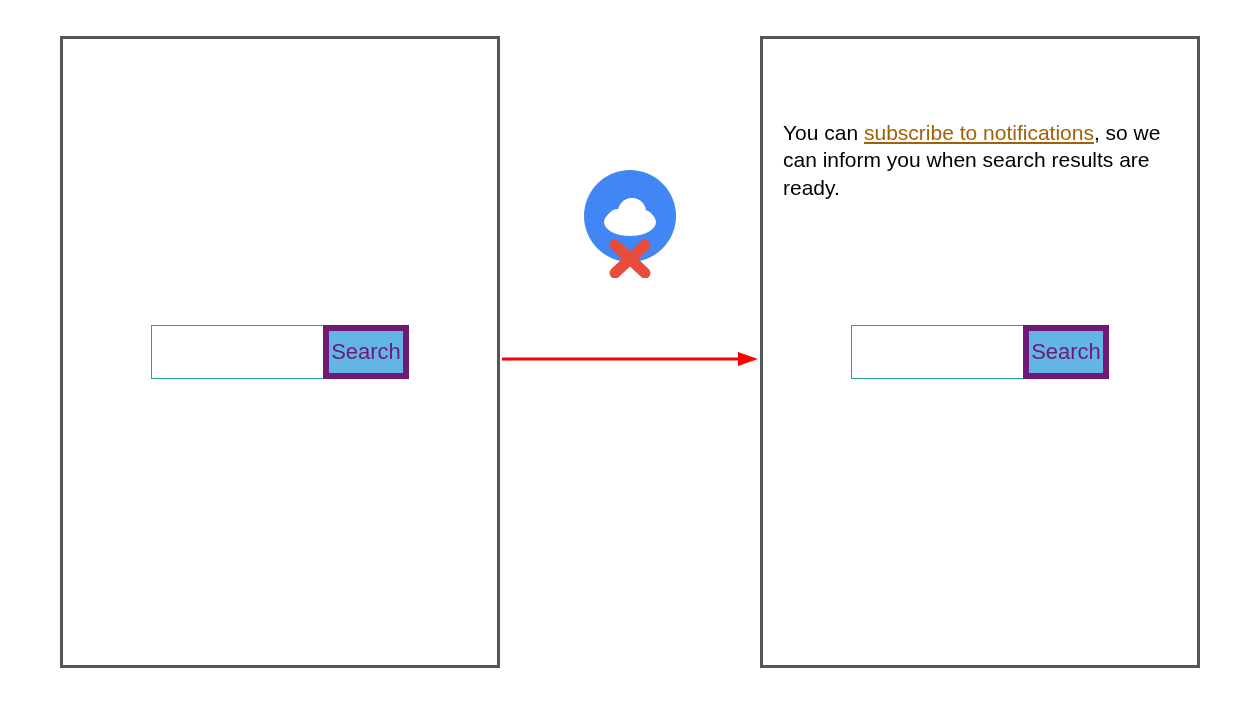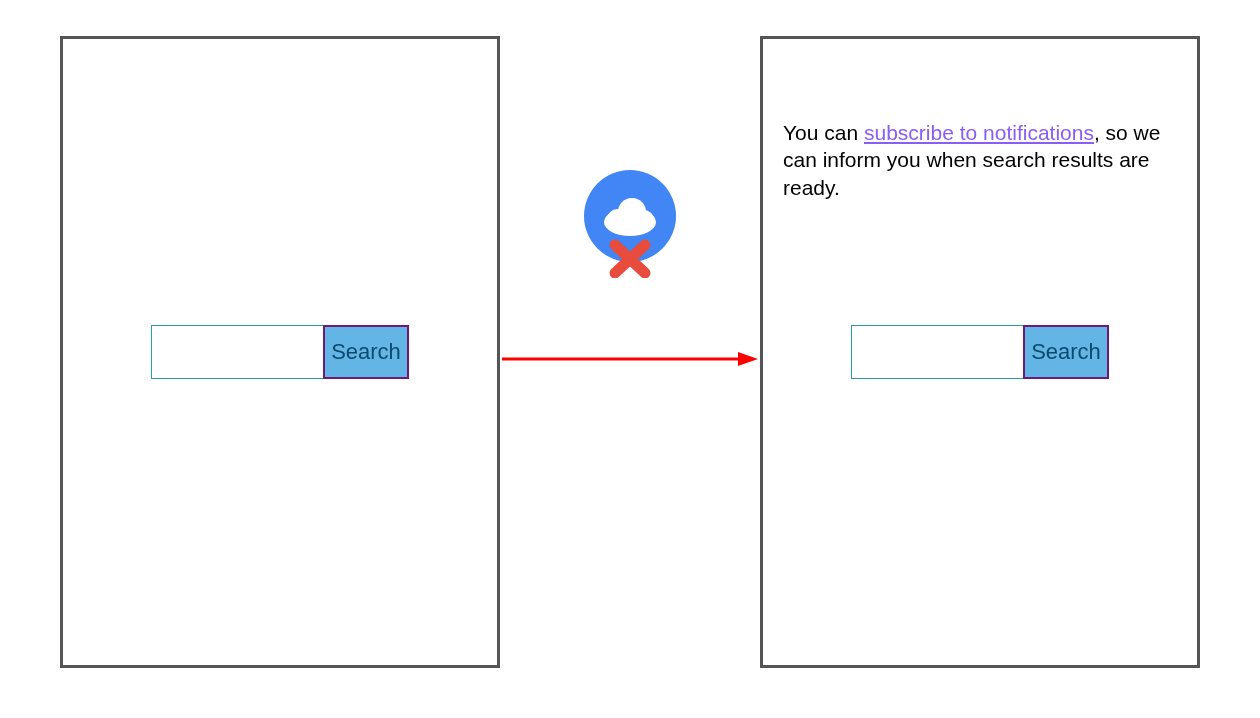--- a/index.html
+++ b/index.html
@@ -43,43 +43,43 @@
       border: 1.5px solid #2aa198;
       border-right: none;
       background: #ffffff;
       font-size: 20px;
       padding: 0 8px;
       outline: none;
     }
     .search-button {
       width: 86px;
       height: 54px;
-      border: 2px solid #701a75;
+      border: 6px solid #701a75;
       background: #63b5e5;
       font-size: 22px;
-      color: #0c4a6e;
+      color: #701a75;
       cursor: pointer;
       display: flex;
       align-items: center;
       justify-content: center;
     }
     .offline-text {
       position: absolute;
       left: 20px;
       right: 20px;
       top: 80px;
       font-size: 21px;
       line-height: 1.3;
       color: #000000;
     }
     .offline-text p {
       margin-bottom: 22px;
     }
     .offline-text a {
-      color: #8b5cf6;
+      color: #a16207;
       text-decoration: underline;
       cursor: pointer;
     }
     .arrow {
       position: absolute;
       left: 502px;
       top: 352px;
       width: 256px;
       height: 14px;
     }

